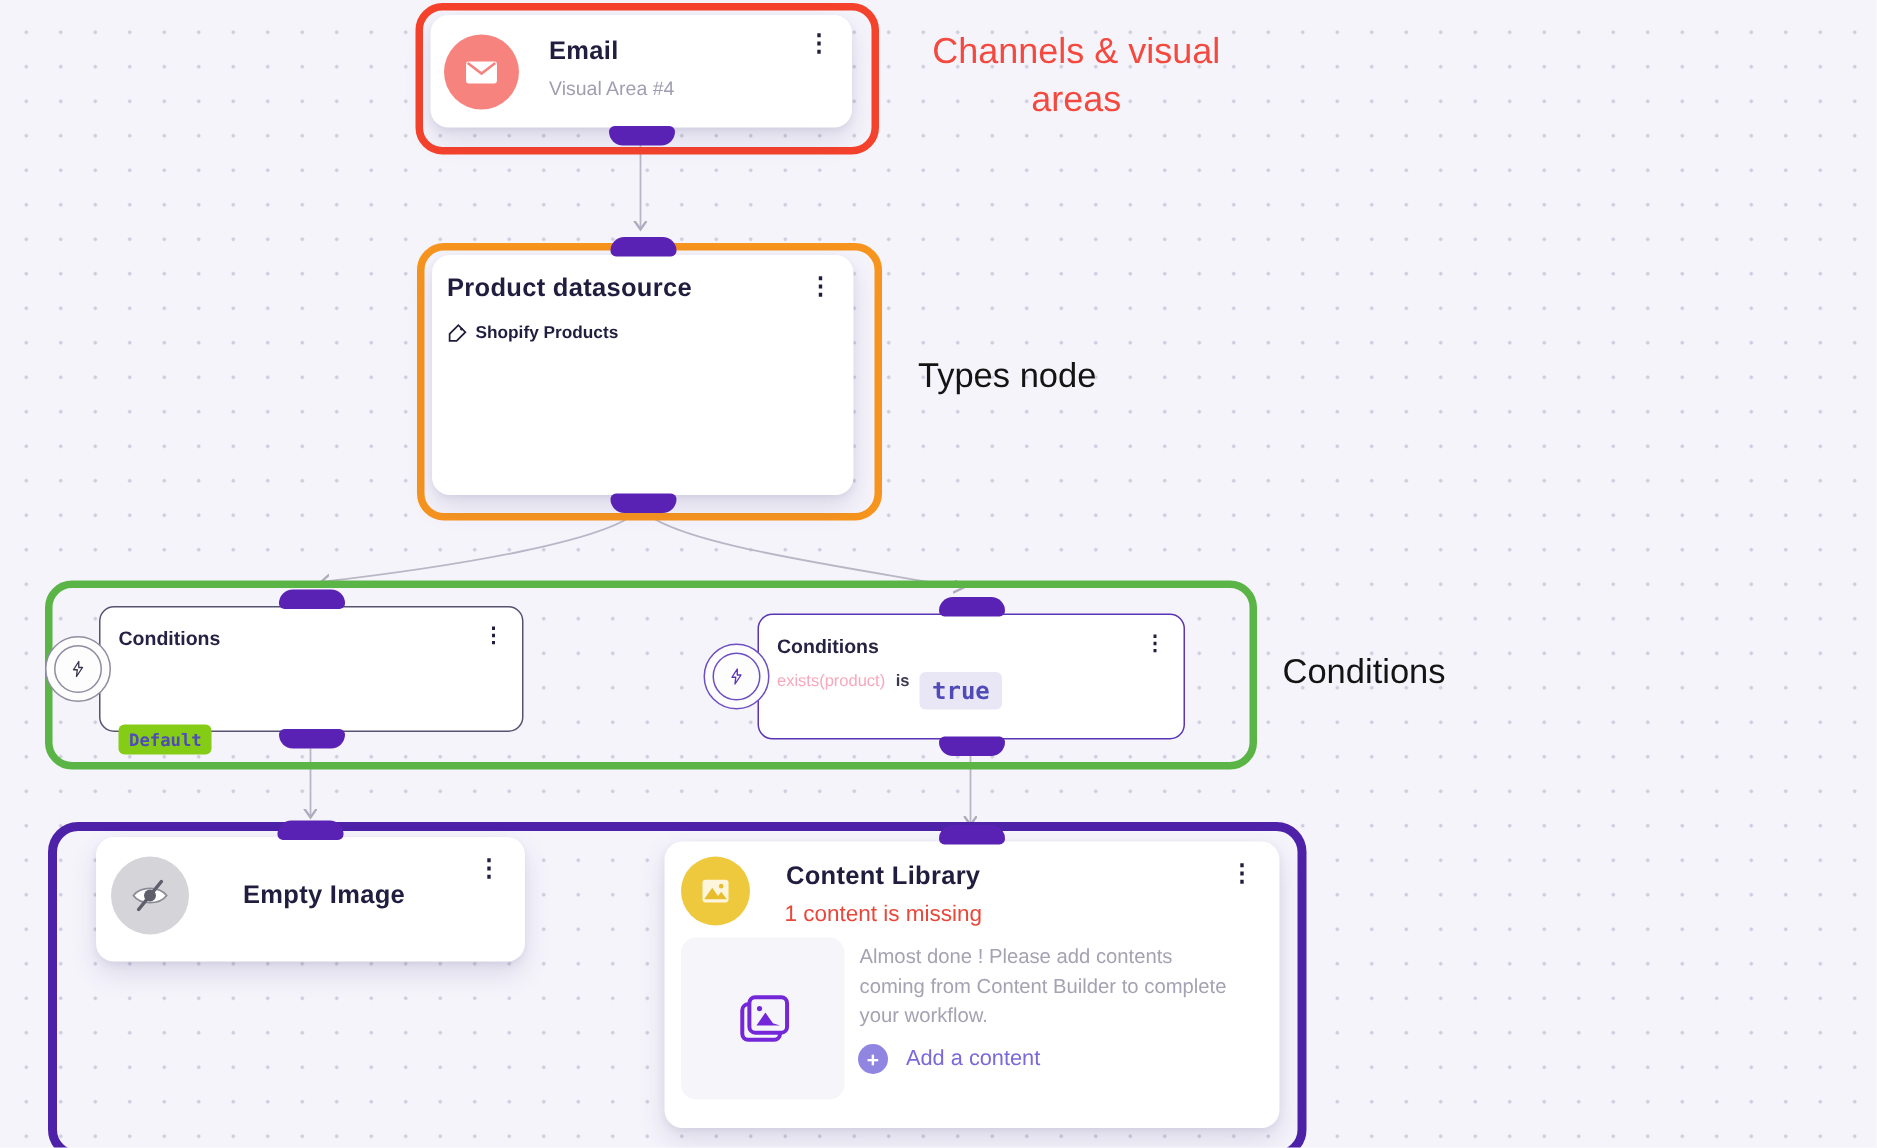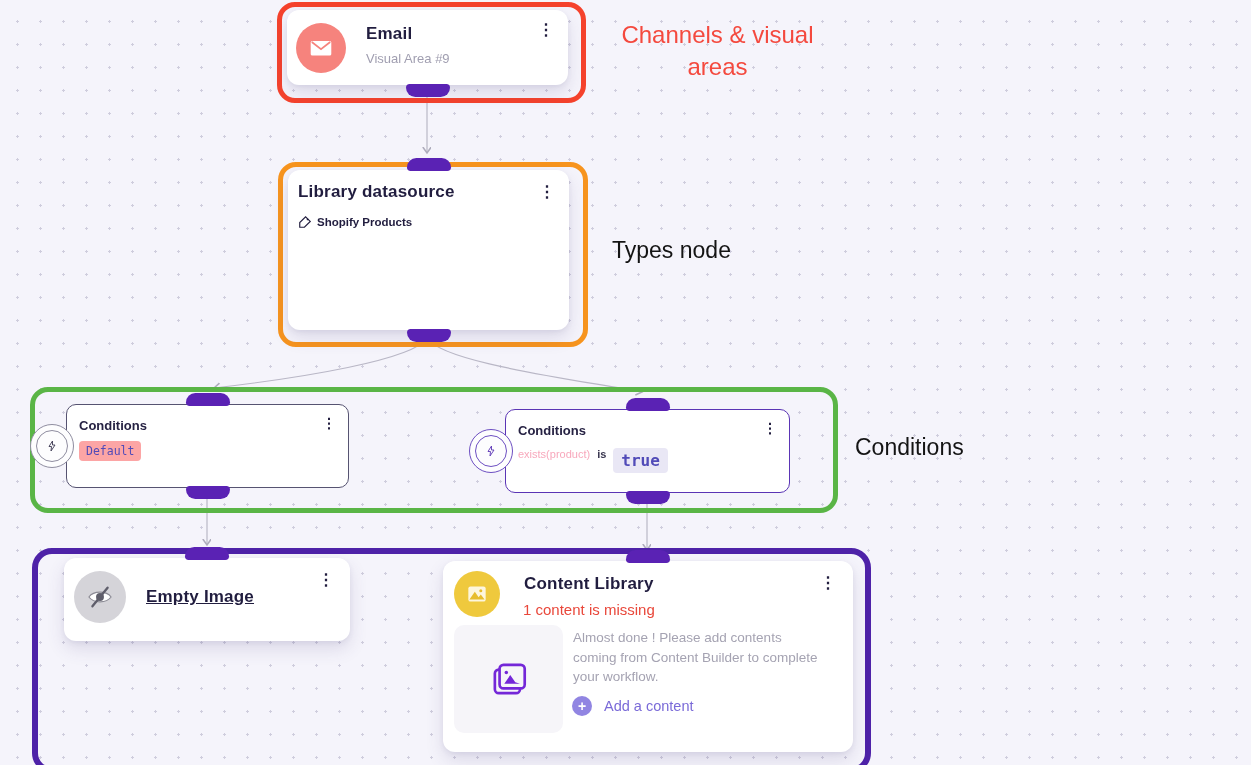--- a/index.html
+++ b/index.html
@@ -26,22 +26,22 @@
   .tab-top{top:-12px;border-radius:10px 10px 4px 4px;}
   .tab-bottom{bottom:-12px;border-radius:4px 4px 10px 10px;}
 
   .node-circle{position:absolute;border-radius:50%;display:flex;align-items:center;justify-content:center;}
   .node-title{position:absolute;font-weight:bold;color:#211d3f;font-size:17px;letter-spacing:.2px;}
   .node-subtitle{position:absolute;color:#a09eb0;font-size:13px;}
   .menu-dots{position:absolute;color:#211d3f;font-size:16px;font-weight:bold;line-height:1;cursor:pointer;}
 
   .cond-title{position:absolute;font-weight:bold;color:#262243;font-size:13px;}
   .badge{position:absolute;display:inline-block;font-family:"DejaVu Sans Mono",monospace;
-         font-size:11.5px;font-weight:normal;color:#514bb8;background:#fca5a5;
-         padding:3px 7px;border-radius:4px;}
+         font-size:11.5px;font-weight:bold;color:#514bb8;background:#84cc16;
+         padding:3px 7px;border-radius:4px;margin-top:42px;}
   .cond-expr{position:absolute;font-size:11px;display:flex;align-items:flex-start;gap:7px;}
   .expr-pink{color:#f8a8bc;}
   .expr-op{color:#3a3750;font-weight:bold;}
   .badge-inline{font-family:"DejaVu Sans Mono",monospace;font-size:16px;font-weight:bold;
          color:#514bb8;background:#e9e7f5;padding:3px 8px;border-radius:4px;}
 
   .bolt-wrap{position:absolute;width:42px;height:42px;border-radius:50%;background:#fdfdfe;
              display:flex;align-items:center;justify-content:center;}
   .bolt-inner{width:30px;height:30px;border-radius:50%;display:flex;align-items:center;justify-content:center;}
 
@@ -82,27 +82,27 @@
   <div class="ring ring-purple"></div>
 
   <div class="card" style="left:287px;top:10px;width:281px;height:75px;">
     <div class="node-circle" style="left:9px;top:13px;width:50px;height:50px;background:#f6837d;">
       <svg width="26" height="26" viewBox="0 0 24 24">
         <rect x="2.5" y="5.5" width="19" height="13.5" rx="1.5" fill="#ffffff"></rect>
         <path d="M3.5 6.5 L12 13 L20.5 6.5" fill="none" stroke="#f6837d" stroke-width="1.6"></path>
       </svg>
     </div>
     <div class="node-title" style="left:79px;top:14px;">Email</div>
-    <div class="node-subtitle" style="left:79px;top:41px;">Visual Area #9</div>
+    <div class="node-subtitle" style="left:79px;top:41px;">Visual Area #4</div>
     <div class="menu-dots" style="right:14px;top:12px;">⋮</div>
     <div class="tab tab-bottom"></div>
   </div>
 
   <div class="card" style="left:288px;top:170px;width:281px;height:160px;">
-    <div class="node-title" style="left:10px;top:12px;">Library datasource</div>
+    <div class="node-title" style="left:10px;top:12px;">Product datasource</div>
     <div style="position:absolute;left:10px;top:45px;display:flex;align-items:center;gap:5px;">
       <svg width="14" height="14" viewBox="0 0 24 24">
         <path d="M13 3 L21 3 L21 11 L11 21 L3 13 Z" fill="none" stroke="#211d3f" stroke-width="2" transform="rotate(180 12 12)"></path>
         <circle cx="7.5" cy="16.5" r="1.6" fill="#211d3f" transform="rotate(180 12 12)"></circle>
       </svg>
       <span style="font-size:11.5px;font-weight:bold;color:#211d3f;">Shopify Products</span>
     </div>
     <div class="menu-dots" style="right:14px;top:14px;">⋮</div>
     <div class="tab tab-top"></div>
     <div class="tab tab-bottom"></div>
@@ -143,21 +143,21 @@
   </div>
 
   <div class="card" style="left:64px;top:558px;width:286px;height:83px;">
     <div class="node-circle" style="left:10px;top:13px;width:52px;height:52px;background:#d5d4d9;">
       <svg width="28" height="28" viewBox="0 0 24 24">
         <path d="M2.5 12 C6.5 6.5 17.5 6.5 21.5 12 C17.5 17.5 6.5 17.5 2.5 12 Z" fill="#ffffff" stroke="#8c8b95" stroke-width="1"></path>
         <circle cx="12" cy="12" r="3.4" fill="#5f5e6b"></circle>
         <line x1="5.5" y1="20" x2="18.5" y2="4" stroke="#5f5e6b" stroke-width="2" stroke-linecap="round"></line>
       </svg>
     </div>
-    <div class="node-title" style="left:82px;top:29px;text-decoration:underline;">Empty Image</div>
+    <div class="node-title" style="left:98px;top:29px;">Empty Image</div>
     <div class="menu-dots" style="right:16px;top:14px;">⋮</div>
     <div class="tab tab-top" style="top:-11px;"></div>
   </div>
 
   <div class="card" style="left:443px;top:561px;width:410px;height:191px;">
     <div class="node-circle" style="left:11px;top:10px;width:46px;height:46px;background:#efc93d;">
       <svg width="26" height="26" viewBox="0 0 24 24">
         <rect x="4" y="5" width="16" height="14" rx="2" fill="#fdf6dd"></rect>
         <path d="M5 17 L10 10 L13.5 15 L15.5 12.5 L19 17 Z" fill="#e7bd2d"></path>
         <circle cx="15.5" cy="9" r="1.4" fill="#e7bd2d"></circle>

